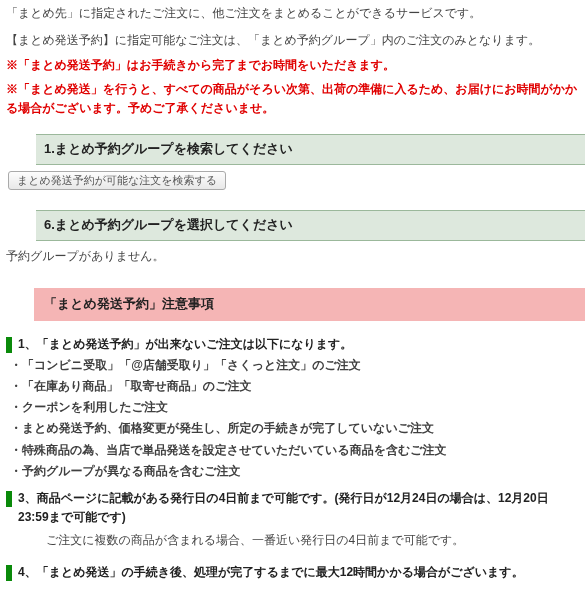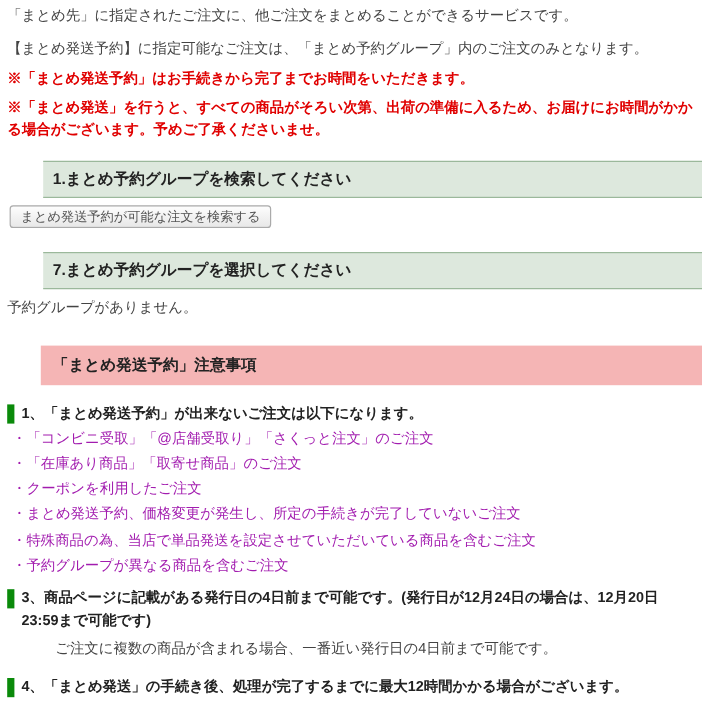--- a/index.html
+++ b/index.html
@@ -49,39 +49,39 @@
   .green-bar {
     display: inline-block;
     width: 6px;
     height: 16px;
     background: #0a8a0a;
     margin-right: 6px;
     margin-top: 2px;
     flex: 0 0 6px;
   }
   .num-text { font-weight: bold; color: #222; flex: 1; }
-  .bullets { padding-left: 4px; color: #a21caf; }
+  .bullets { padding-left: 4px; color: #404040; font-weight: bold; }
   .bullets .b { margin: 2px 0; }
   .sub-note { color: #444; padding: 2px 0 4px; margin-left: 40px; }
 </style>
 </head>
 <body>
 
 <div class="intro">「まとめ先」に指定されたご注文に、他ご注文をまとめることができるサービスです。</div>
 <div class="intro">【まとめ発送予約】に指定可能なご注文は、「まとめ予約グループ」内のご注文のみとなります。</div>
 
 <div class="warning">※「まとめ発送予約」はお手続きから完了までお時間をいただきます。</div>
 <div class="warning">※「まとめ発送」を行うと、すべての商品がそろい次第、出荷の準備に入るため、お届けにお時間がかかる場合がございます。予めご了承くださいませ。</div>
 
 <div class="section-header">1.まとめ予約グループを検索してください</div>
 <div class="search-btn-row">
   <button class="search-btn">まとめ発送予約が可能な注文を検索する</button>
 </div>
 
-<div class="section-header">7.まとめ予約グループを選択してください</div>
+<div class="section-header">6.まとめ予約グループを選択してください</div>
 <div class="no-group">予約グループがありません。</div>
 
 <div class="notice-header">「まとめ発送予約」注意事項</div>
 
 <div class="notice-body">
 
   <div class="num-row">
     <span class="green-bar"></span>
     <span class="num-text">1、「まとめ発送予約」が出来ないご注文は以下になります。</span>
   </div>

